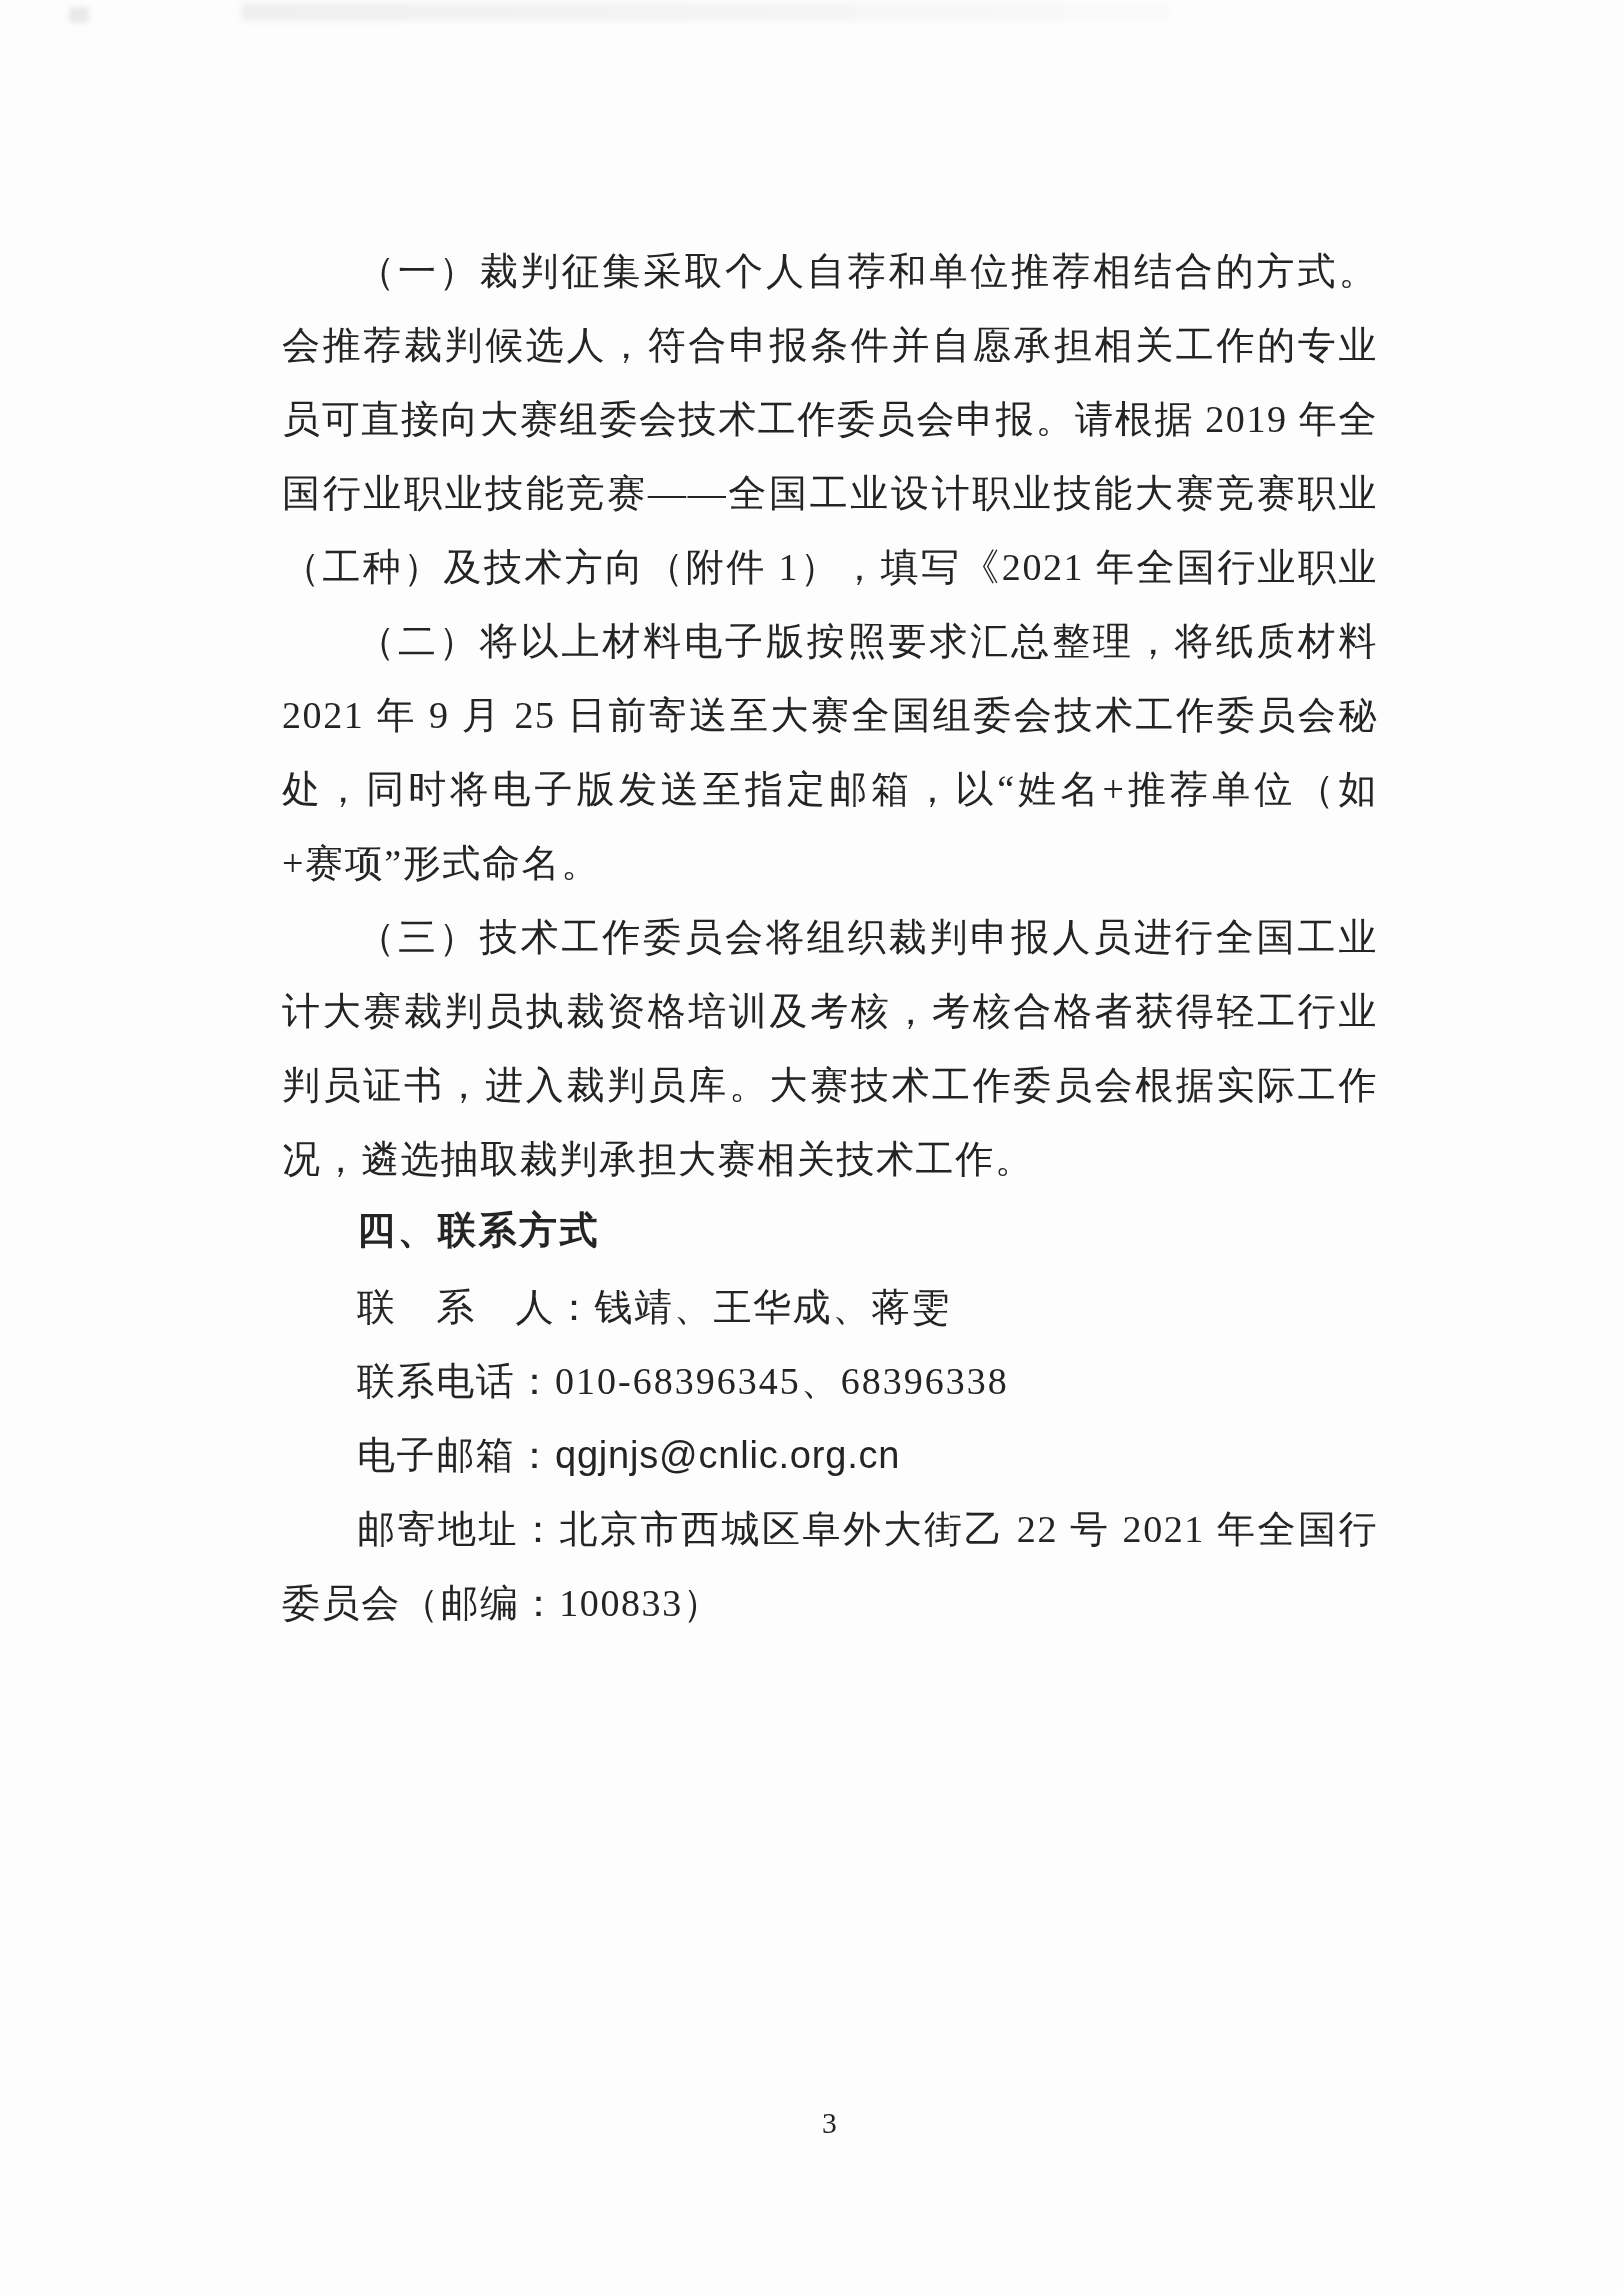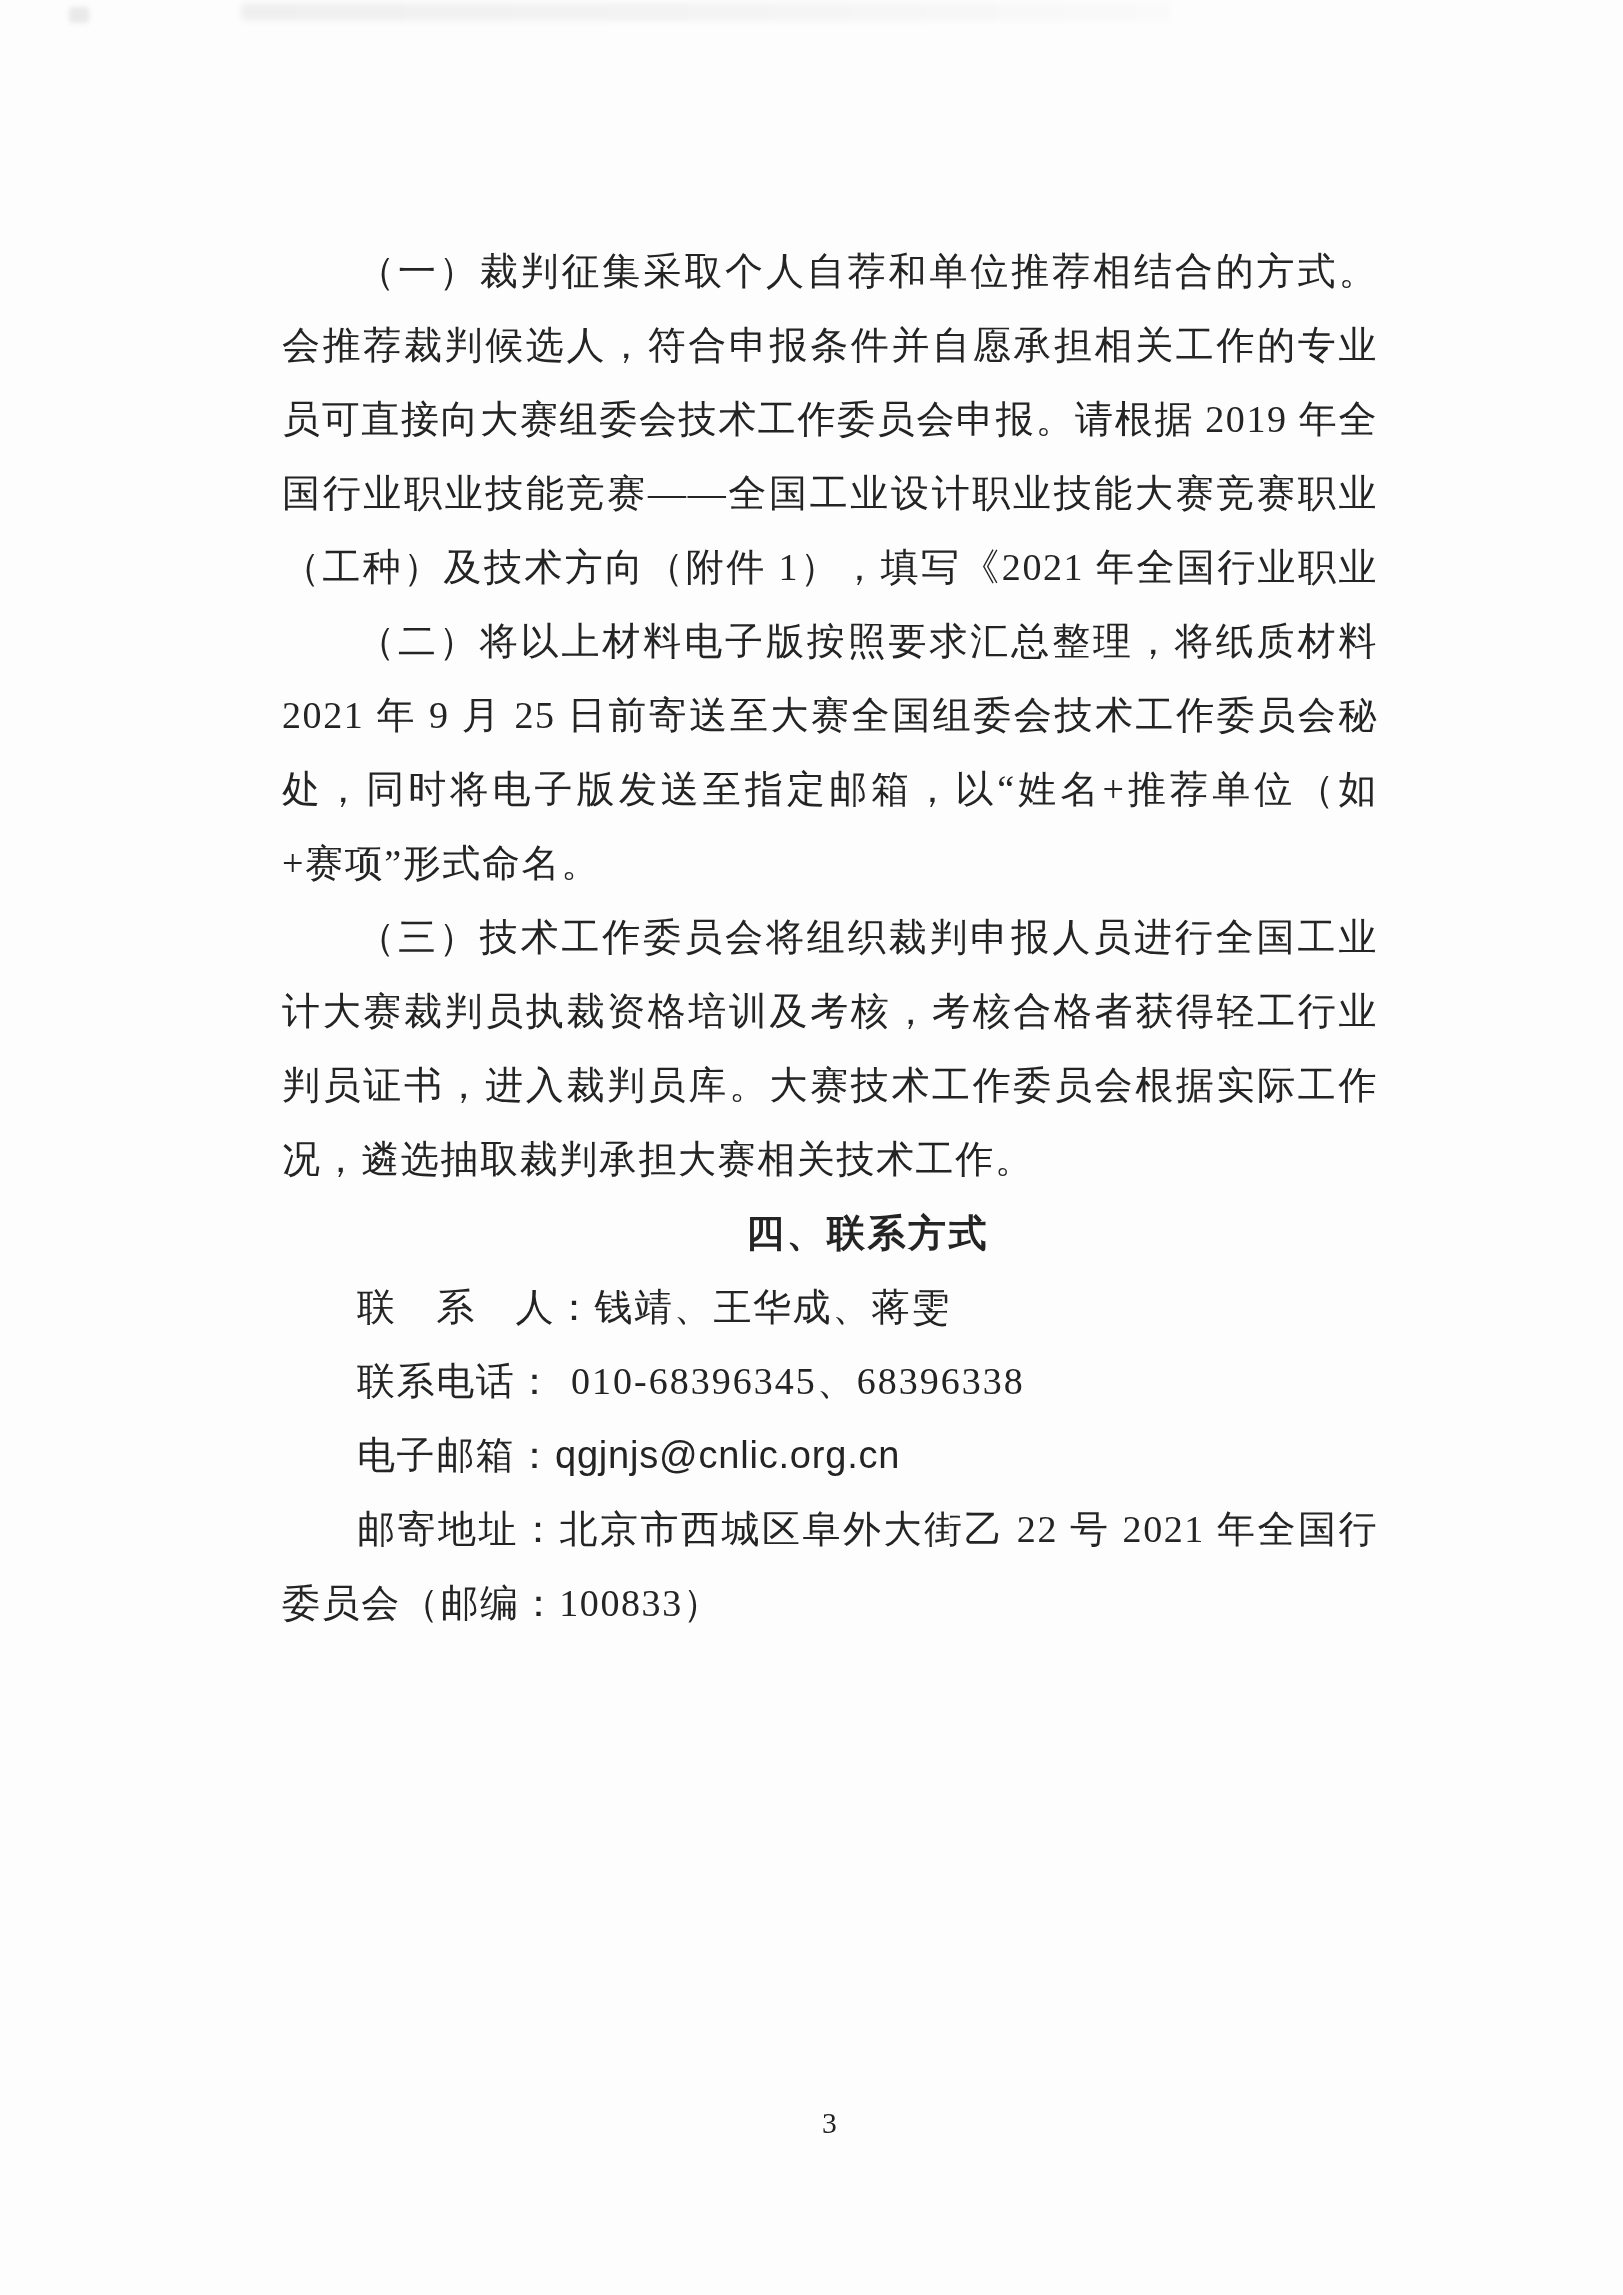--- a/index.html
+++ b/index.html
@@ -55,32 +55,30 @@
     overflow: hidden;
   }
   .line.fill {
     text-align: justify;
     text-align-last: justify;
   }
   .line.indent {
     padding-left: 75px;
   }
   .line.heading {
-    font-family: Liberation Sans, sans-serif;
+    font-family: Liberation Mono, monospace;
     font-weight: 700;
     letter-spacing: 2.5px;
-    text-align: center;
   }
   .mono {
     font-family: Liberation Sans, sans-serif;
     letter-spacing: 0.8px;
   }
   .latin {
     letter-spacing: 2px;
-    margin-left: 16px;
   }
   .page-number {
     position: absolute;
     left: 822px;
     top: 2107px;
     font-size: 29.5px;
     line-height: 33px;
     color: #222222;
   }
 </style>

